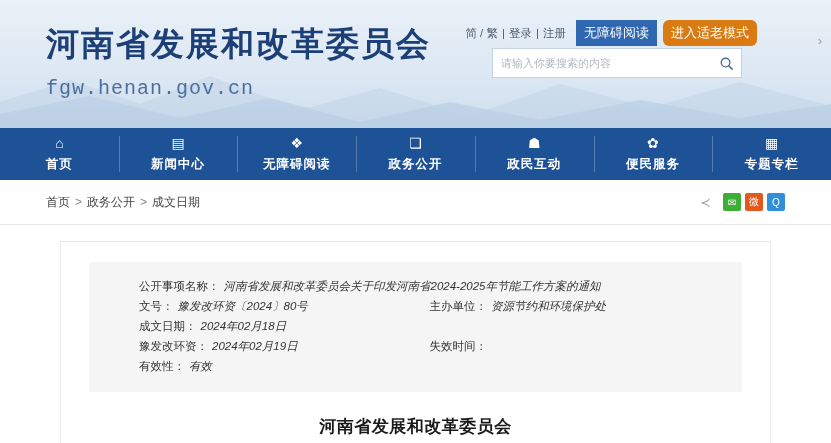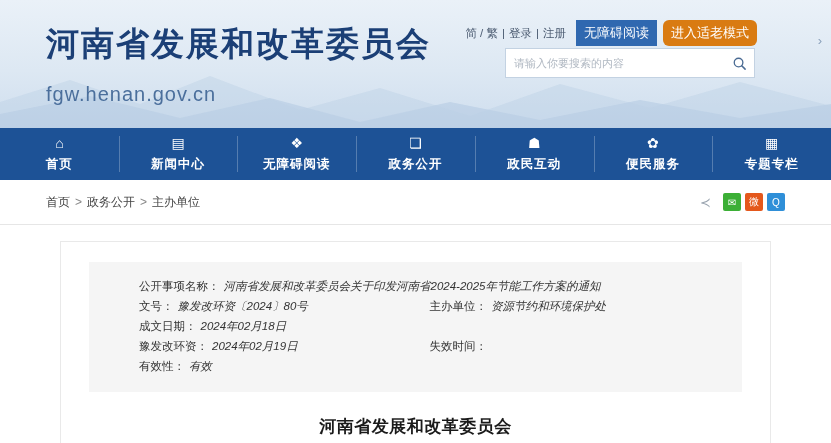--- a/index.html
+++ b/index.html
@@ -37,25 +37,25 @@
   }
   .brand-title {
     font-size: 33px;
     font-weight: bold;
     color: #1b3f76;
     letter-spacing: 2px;
     font-family: "Liberation Sans", sans-serif;
     white-space: nowrap;
   }
   .brand-domain {
-    margin-top: 16px;
+    margin-top: 10px;
     font-size: 20px;
     color: #4b6f9c;
     letter-spacing: 1px;
-    font-family: Liberation Sans, sans-serif;
+    font-family: Liberation Mono, monospace;
   }
 
   .util-bar {
     position: absolute;
     right: 74px;
     top: 20px;
     display: flex;
     align-items: center;
     font-size: 11.5px;
     color: #4a5a70;
@@ -73,21 +73,21 @@
     font-size: 13px;
     color: #fff;
     white-space: nowrap;
     margin-left: 6px;
   }
   .btn-blue { background: #2f68b0; }
   .btn-orange { background: #d97b12; border-radius: 6px; }
 
   .searchbox {
     position: absolute;
-    right: 76px;
+    right: 89px;
     top: 48px;
     width: 248px;
     height: 28px;
     background: #fff;
     border: 1px solid #c3d2e2;
     display: flex;
     align-items: center;
   }
   .searchbox input {
     flex: 1;
@@ -293,21 +293,21 @@
       <span class="nav-label">专题专栏</span>
     </div>
   </div>
 </div>
 
 <div class="crumb-row">
   <a href="#">首页</a>
   <span class="crumb-sep">&gt;</span>
   <a href="#">政务公开</a>
   <span class="crumb-sep">&gt;</span>
-  <a href="#">主办单位</a>
+  <a href="#">成文日期</a>
   <span class="crumb-spacer"></span>
   <span class="share-label">≺</span>
   <span class="share-icons">
     <span class="share-ico s-wechat">✉</span>
     <span class="share-ico s-weibo">微</span>
     <span class="share-ico s-qq">Q</span>
   </span>
 </div>
 
 <div class="article">

